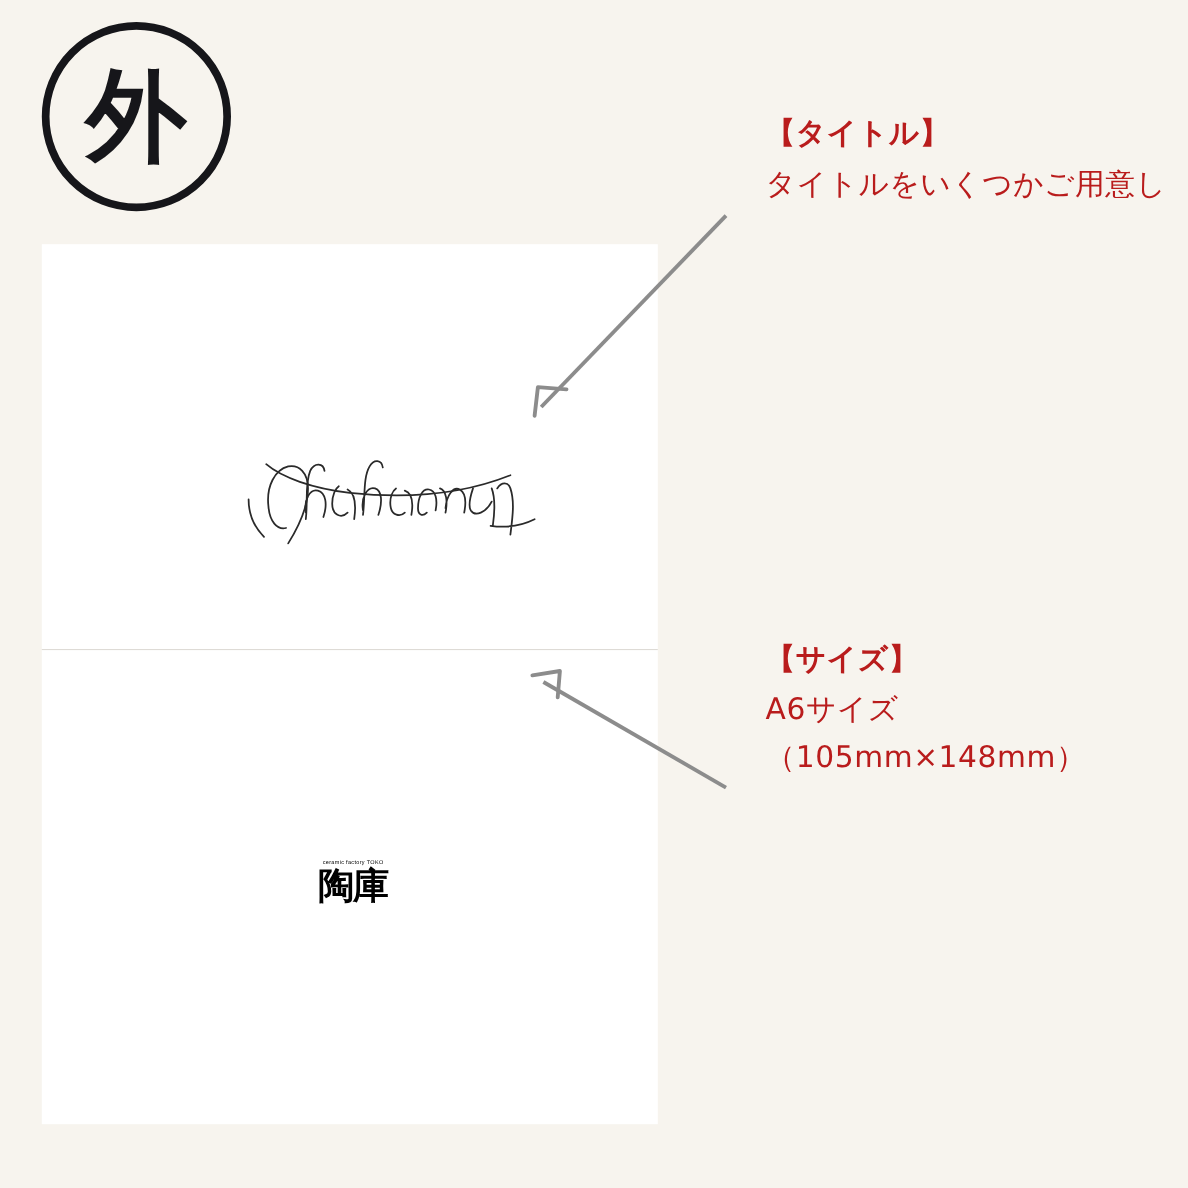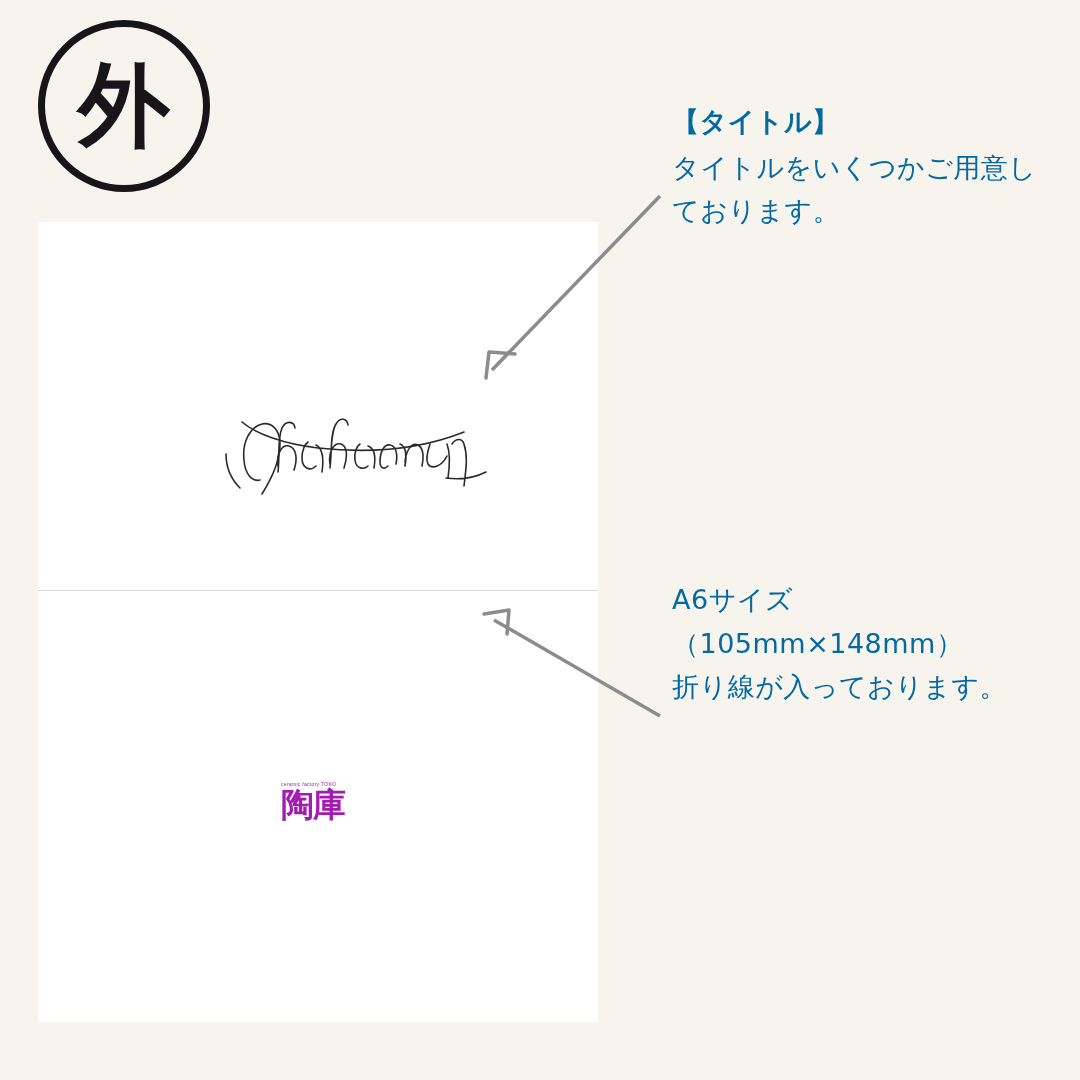--- a/index.html
+++ b/index.html
@@ -64,46 +64,47 @@
     transform: rotate(180deg);
   }
   .card-script svg {
     display: block;
   }
   .card-logo {
     position: absolute;
     left: 243px;
     top: 560px;
     width: 80px;
-    text-align: left;
-    color: #a21caf;
+    text-align: center;
+    color: #000000;
   }
   .card-logo .logo-mini {
     font-size: 5px;
     letter-spacing: 0.3px;
     line-height: 1;
     margin-bottom: 1px;
     font-family: "Liberation Sans", sans-serif;
   }
   .card-logo .logo-main {
     font-size: 33px;
     font-weight: bold;
     line-height: 1;
     letter-spacing: -1px;
     font-family: "DejaVu Sans", sans-serif;
   }
 
   
   .note {
     position: absolute;
-    color: #0369a1;
+    color: #b91c1c;
     font-family: "DejaVu Sans", sans-serif;
     font-size: 27px;
     line-height: 1.62;
     letter-spacing: 0.5px;
+    margin-left: 24px;
   }
   .note-title {
     font-weight: bold;
     display: block;
     margin-bottom: 2px;
   }
   .note-line {
     display: block;
     white-space: nowrap;
   }
@@ -159,20 +160,19 @@
     <line x1="660" y1="196" x2="492" y2="370"></line>
     <polyline points="486,378 489,352 515,354" fill="none" stroke-linecap="round" stroke-linejoin="round"></polyline>
     <line x1="660" y1="716" x2="494" y2="620"></line>
     <polyline points="484,614 509,610 507,634" fill="none" stroke-linecap="round" stroke-linejoin="round"></polyline>
   </g>
 </svg>
 
 <div class="note" id="note-title-block">
   <span class="note-title">【タイトル】</span>
   <span class="note-line">タイトルをいくつかご用意し</span>
-  <span class="note-line">ております。</span>
 </div>
 
 <div class="note" id="note-size-block">
+  <span class="note-title">【サイズ】</span>
   <span class="note-line">A6サイズ</span>
   <span class="note-line">（105mm×148mm）</span>
-  <span class="note-line">折り線が入っております。</span>
 </div>
 
 </body></html>

